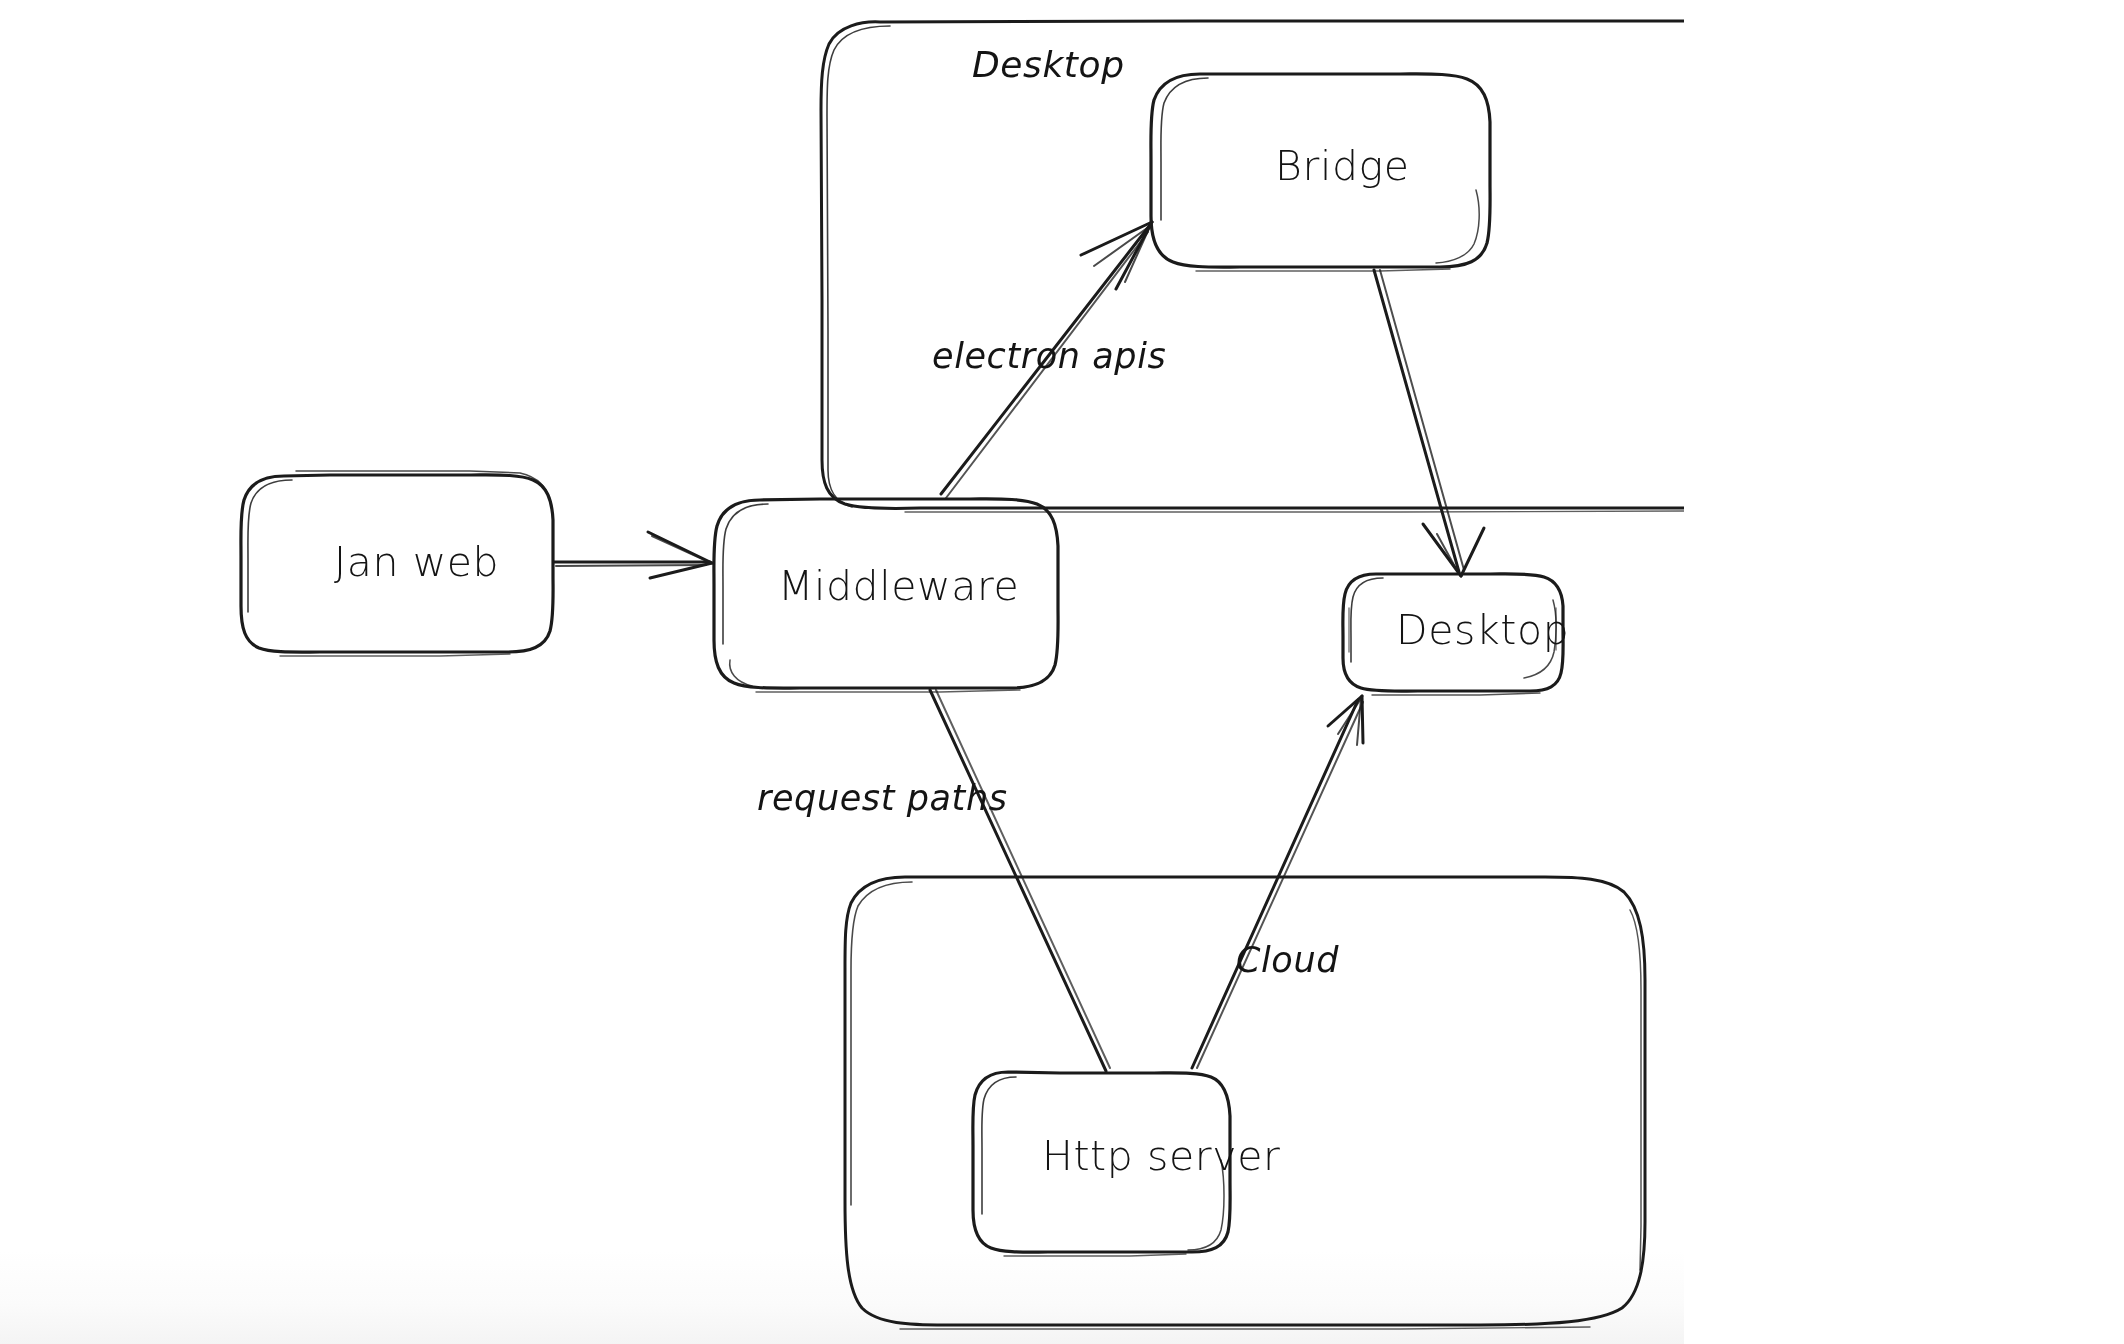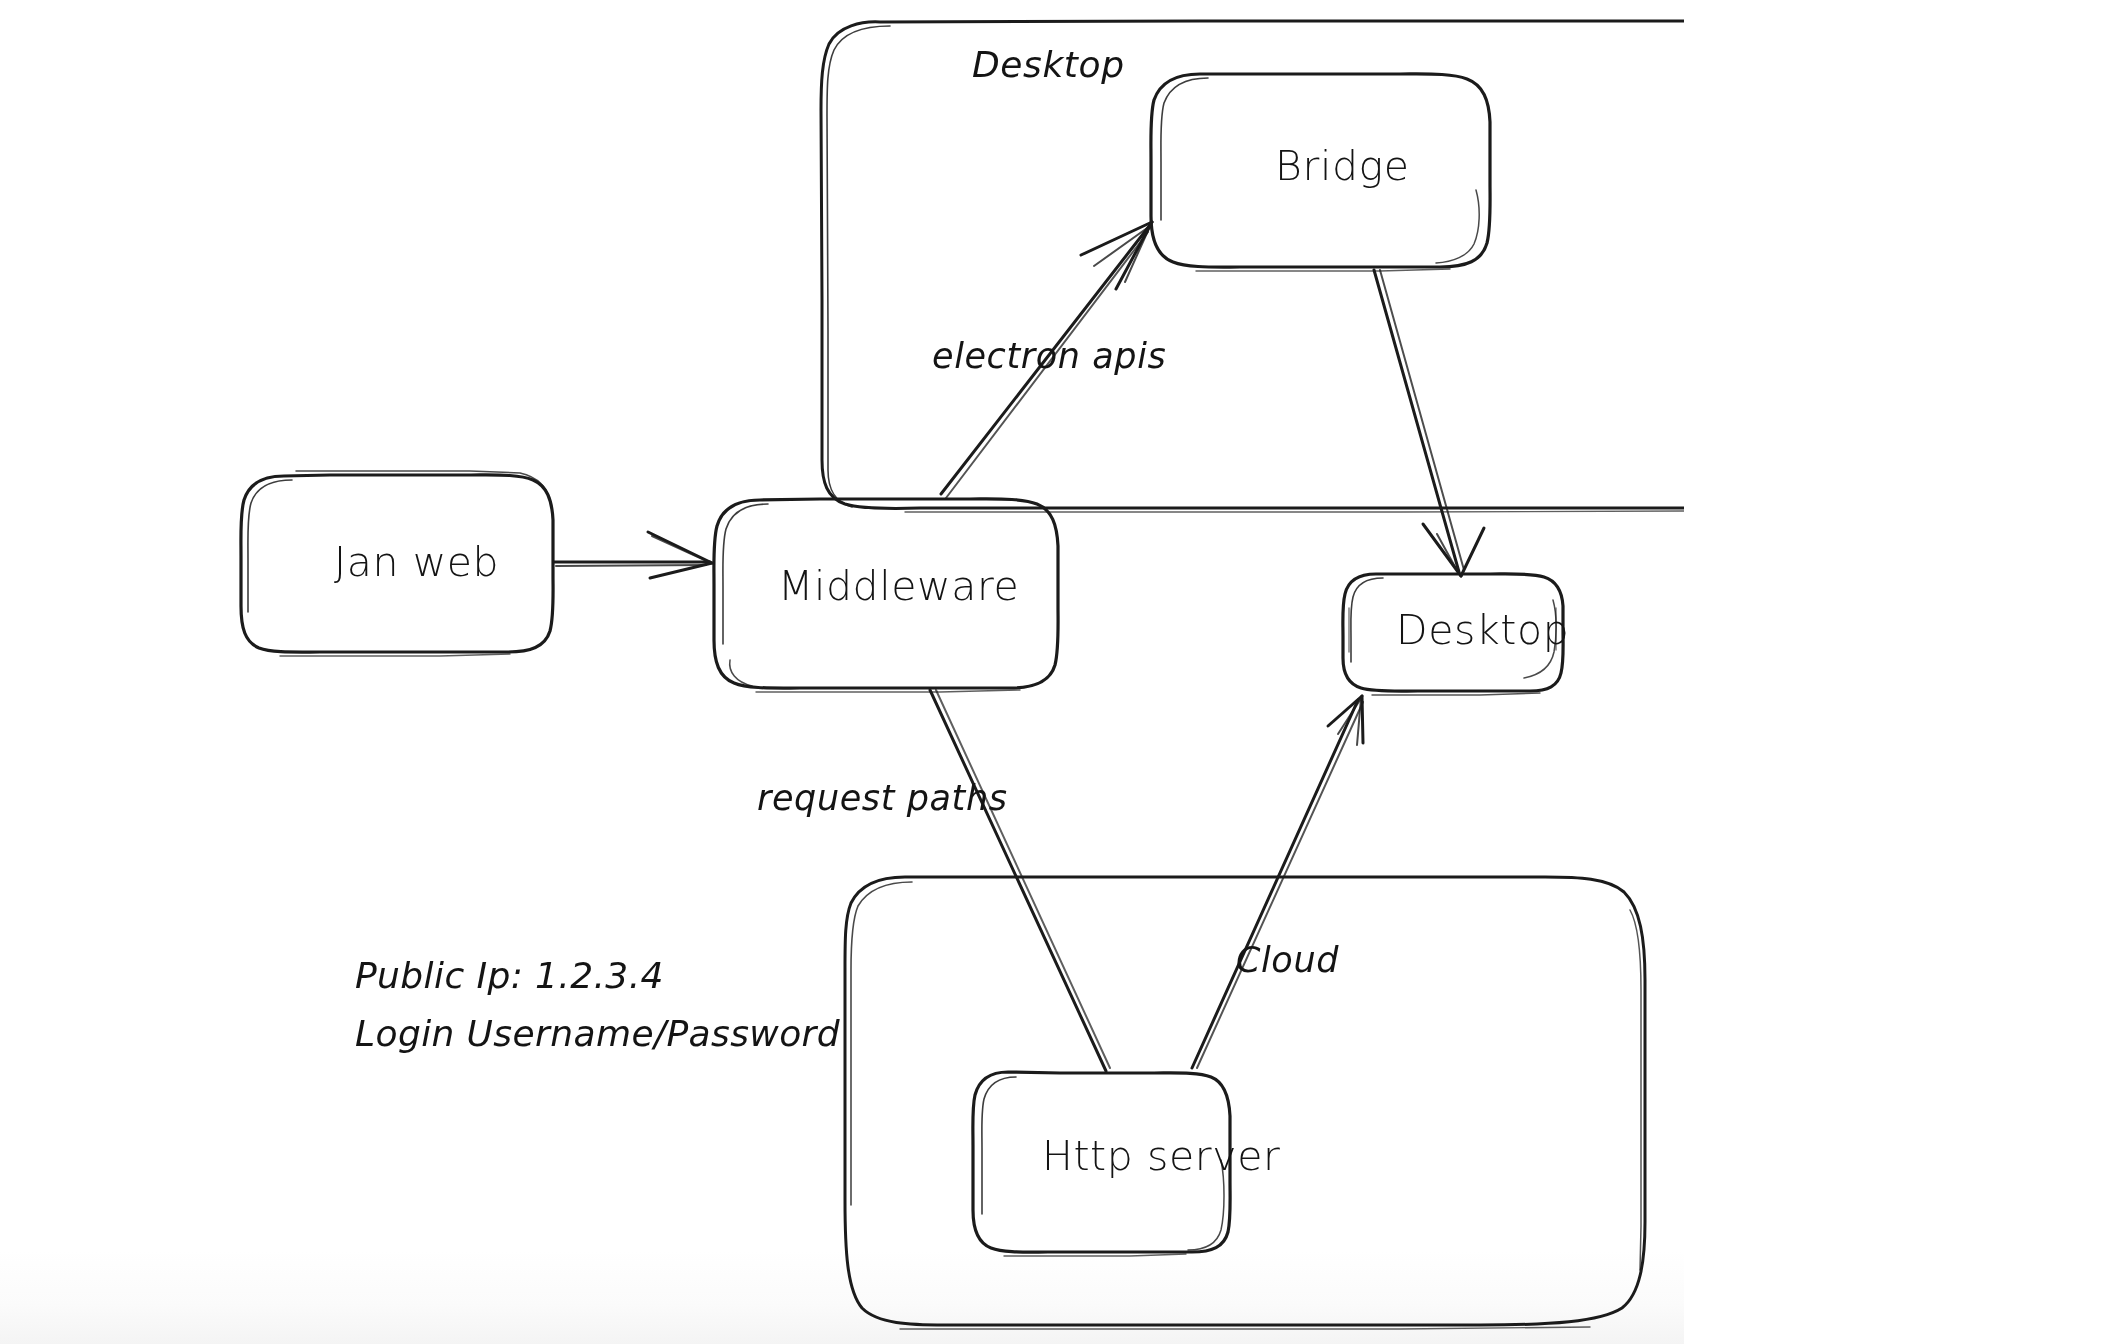--- a/index.html
+++ b/index.html
@@ -278,17 +278,15 @@
   <div class="label node-label" style="left:1396px; top:606px;">Desktop</div>
 
   <div class="label node-label" style="left:1042px; top:1132px;">Http server</div>
 
   <div class="label edge-label" style="left:932px; top:336px;">electron apis</div>
 
   <div class="label edge-label" style="left:757px; top:778px;">request paths</div>
 
   <div class="label edge-label" style="left:1236px; top:940px;">Cloud</div>
 
-  <div class="label note-line" style="left:355px; top:955px;">Public Ip: 1.2.3.4</div>
-
-  <div class="label note-line" style="left:355px; top:1013px;">Login Username/Password</div>
+
 
 </div>
 
 </body></html>

